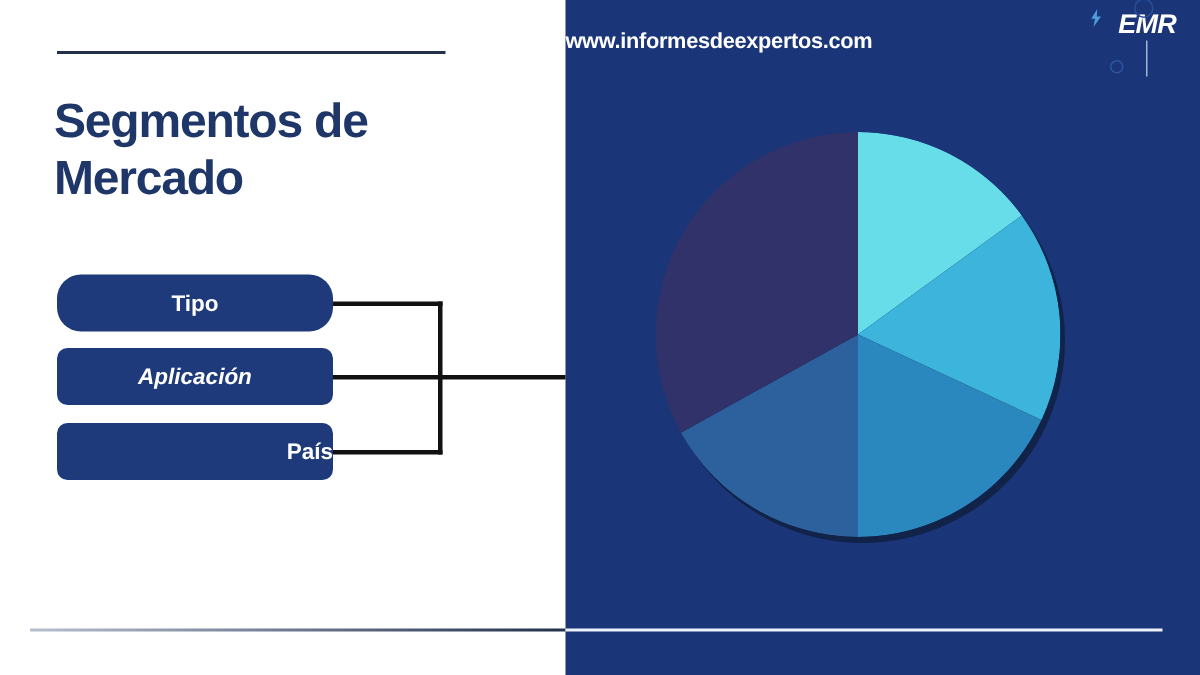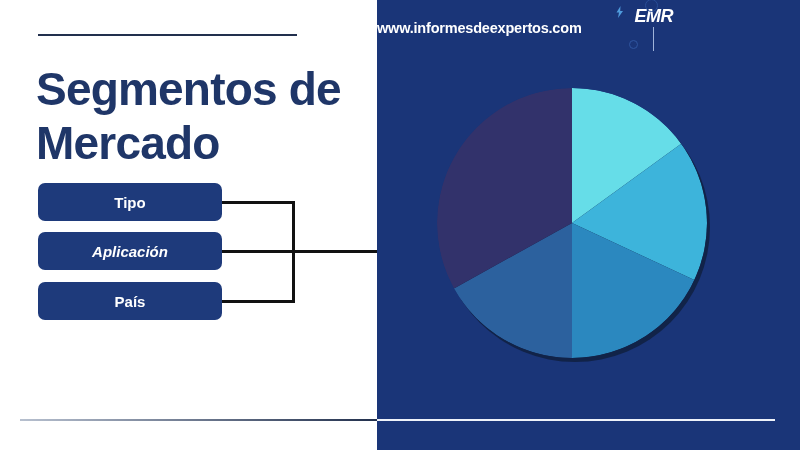--- a/index.html
+++ b/index.html
@@ -32,21 +32,21 @@
 
   
   .header {
     position: absolute;
     left: 377px;
     top: 0;
     width: 423px;
     height: 56px;
     display: flex;
     align-items: center;
-    justify-content: flex-start;
+    justify-content: space-between;
     padding-right: 16px;
     box-sizing: border-box;
     gap: 33px;
   }
   .site-url {
     color: #ffffff;
     font-size: 14.5px;
     font-weight: bold;
     letter-spacing: -0.2px;
     white-space: nowrap;
@@ -129,21 +129,21 @@
     height: 2px;
     background: #eef2fa;
   }
 
   .page-title {
     position: absolute;
     left: 36px;
     top: 62px;
     width: 320px;
     color: #1f3668;
-    font-size: 46px;
+    font-size: 32px;
     font-weight: bold;
     line-height: 1.18;
     letter-spacing: -0.8px;
   }
 
   
   .seg-btn {
     position: absolute;
     left: 38px;
     width: 184px;
@@ -151,23 +151,23 @@
     background: #1e3a7b;
     border-radius: 7px;
     color: #ffffff;
     font-size: 15px;
     font-weight: bold;
     display: flex;
     align-items: center;
     justify-content: center;
     box-sizing: border-box;
   }
-  .seg-btn-0 { top: 183px; }
+  .seg-btn-0 { top: 183px; border-radius: 16px; }
   .seg-btn-1 { top: 232px; font-style: italic; }
-  .seg-btn-2 { top: 282px; }
+  .seg-btn-2 { top: 282px; justify-content: flex-end; }
 
   
   .conn { position: absolute; background: #111111; }
   .conn-h0 { left: 222px; top: 201px; width: 73px; height: 3px; }
   .conn-h1 { left: 222px; top: 250px; width: 155px; height: 3px; }
   .conn-h2 { left: 222px; top: 300px; width: 73px; height: 3px; }
   .conn-v  { left: 292px; top: 201px; width: 3px; height: 102px; }
 
   
   .pie-wrap {

